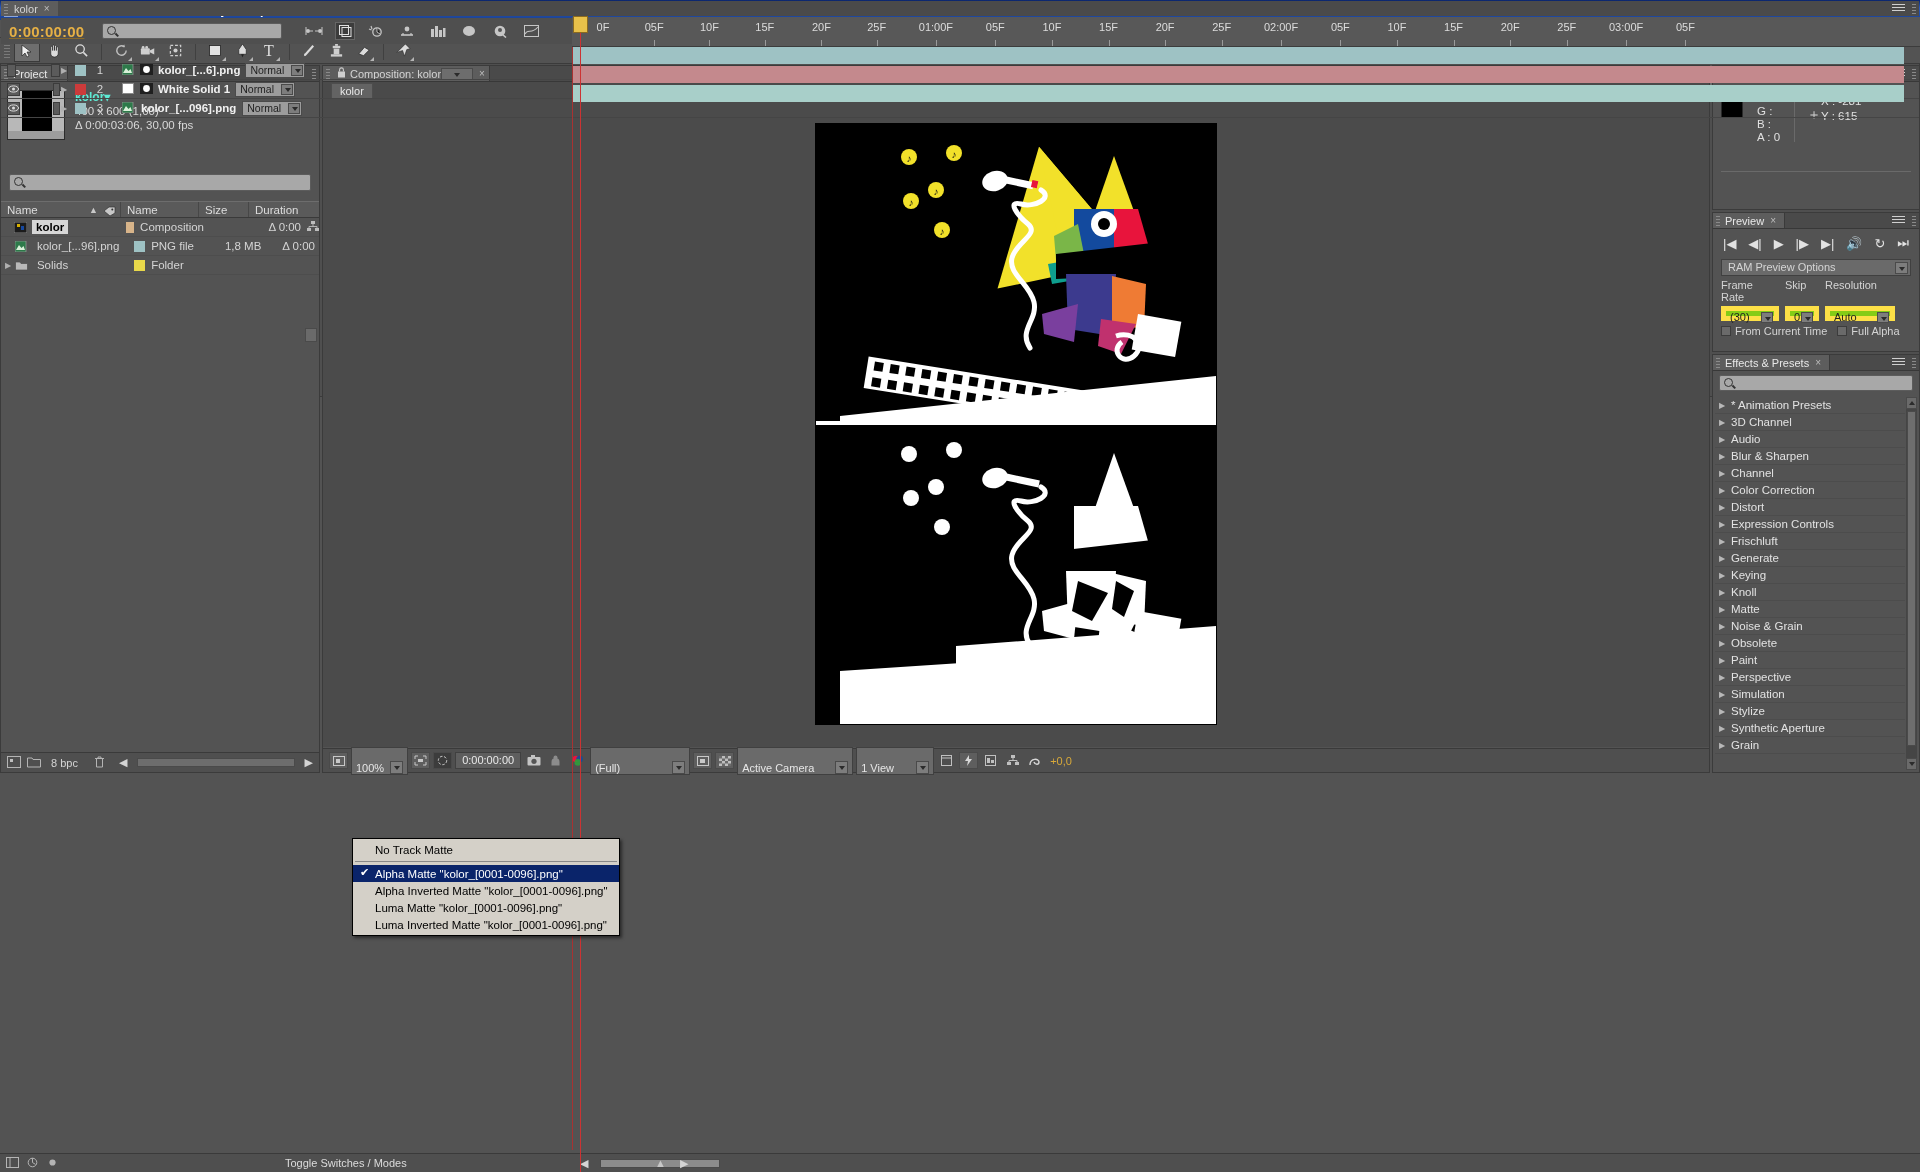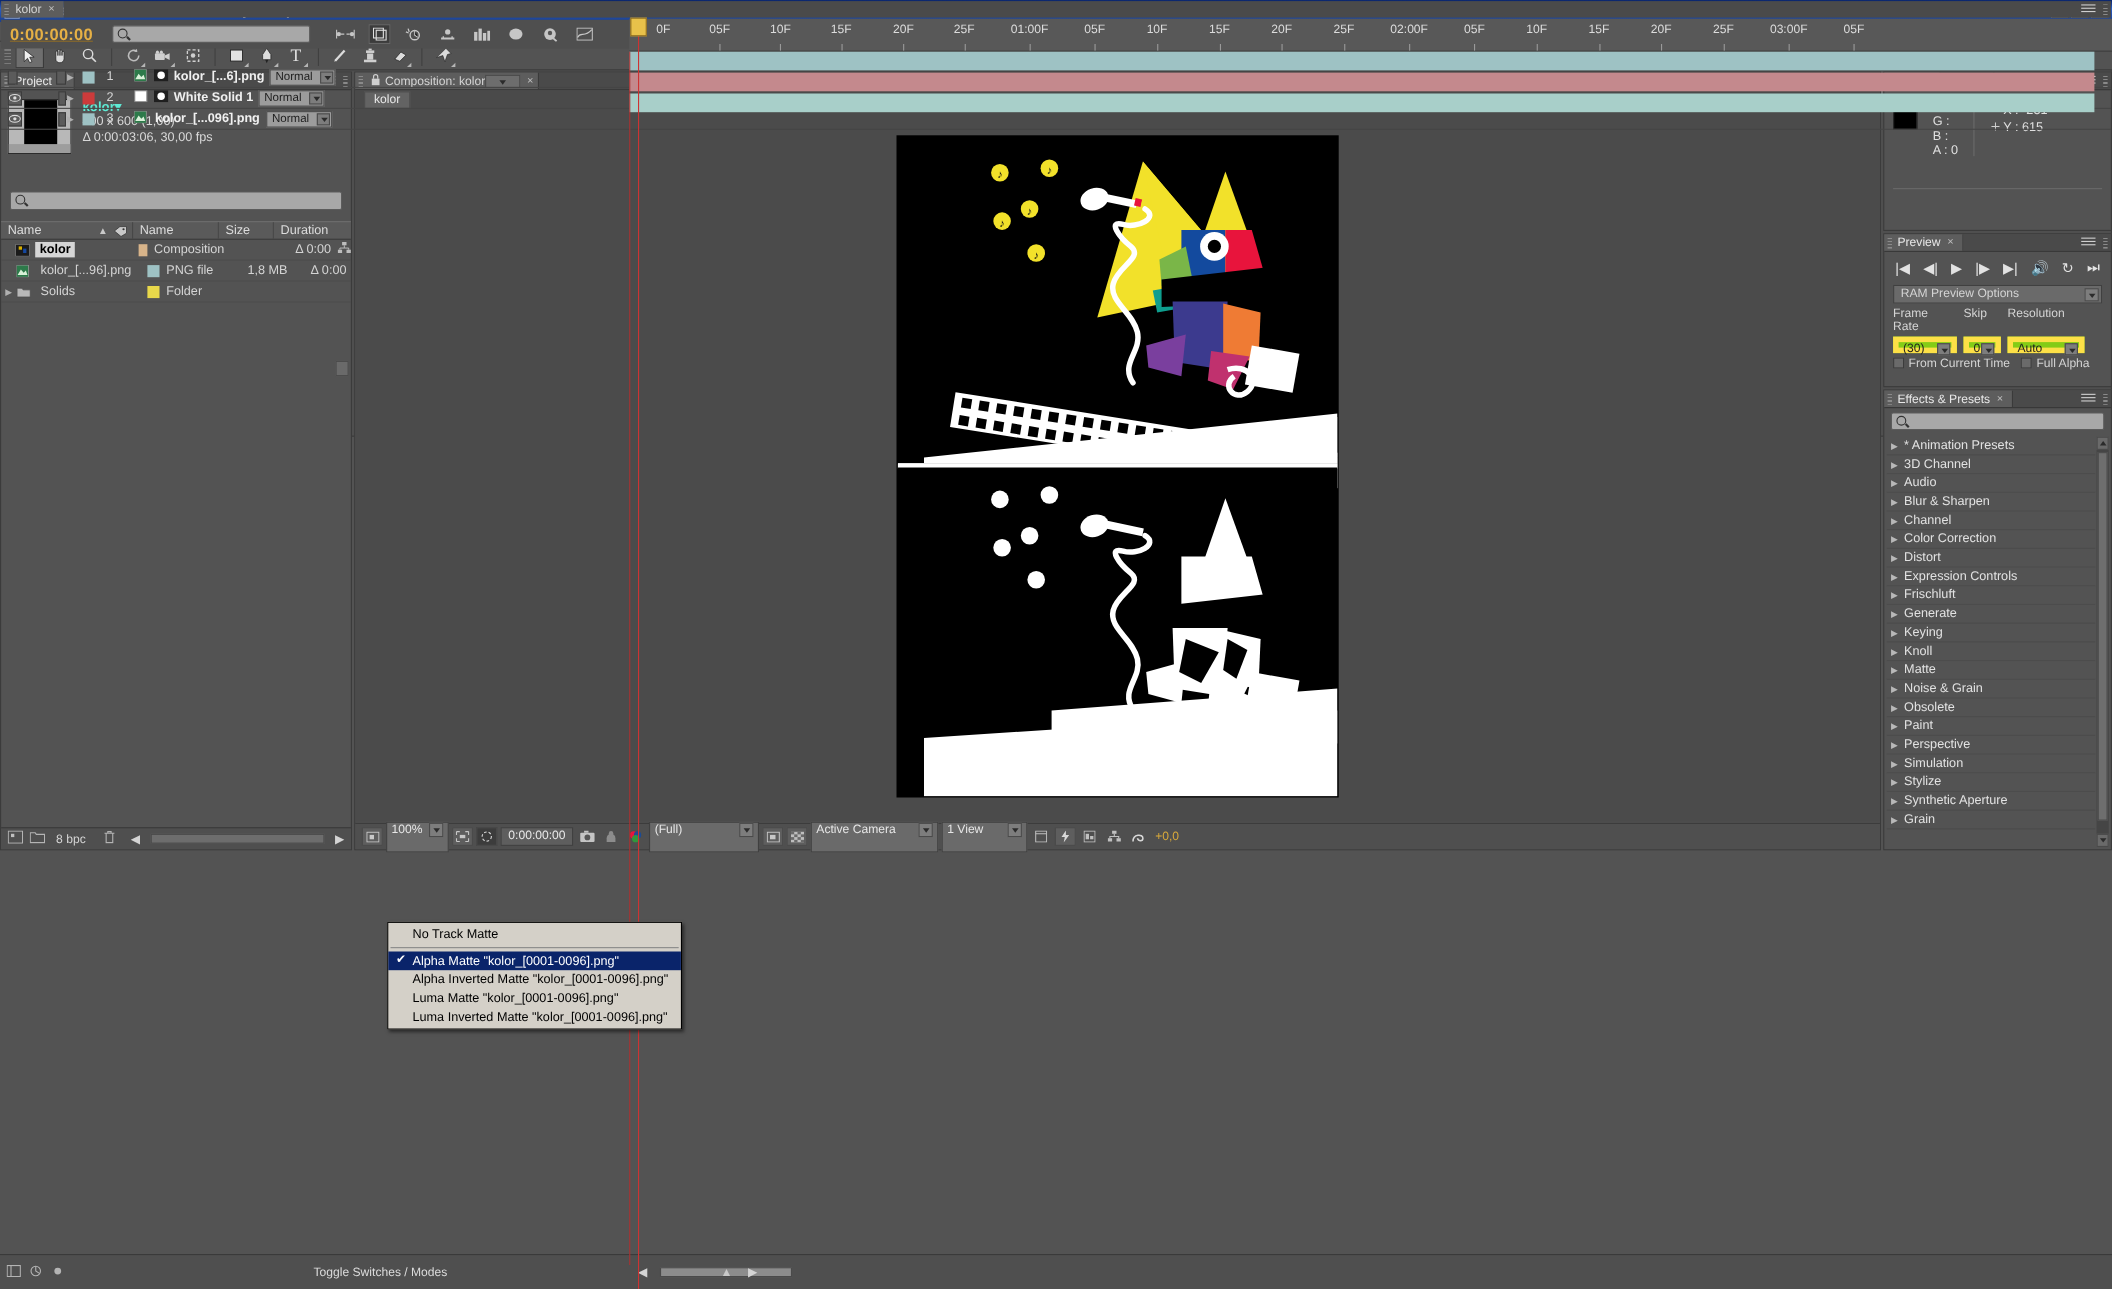--- a/index.html
+++ b/index.html
@@ -141,21 +141,21 @@
   .breadcrumb { height:18px; background:#4a4a4a; display:flex; align-items:center; padding-left:8px; }
   .crumb { background:#636363; border:1px solid #4d4d4d; font-size:11px; padding:1px 8px; color:#e8e8e8; }
   .canvas-wrap { position:absolute; left:0; top:34px; right:0; bottom:25px;
     background:#4b4b4b; display:flex; align-items:center; justify-content:center; }
   .canvas { width:400px; height:600px; background:#000; position:relative; overflow:hidden;
      box-shadow:0 0 0 1px #000; }
   .comp-foot { position:absolute; left:0; bottom:0; width:100%; height:24px;
     background:#4f4f4f; border-top:1px solid #3a3a3a; display:flex; align-items:center;
     padding-left:6px; gap:3px; }
   .fsel { height:28px; background:#6a6a6a; border:1px solid #404040; font-size:11px;
-    color:#e6e6e6; display:flex; align-items:flex-start; padding:0 4px; position:relative; }
+    color:#e6e6e6; display:flex; align-items:flex-end; padding:0 4px; position:relative; }
   .fsel .ar { width:13px; height:13px; background:#7d7d7d; border:1px solid #4a4a4a;
     margin-left:6px; position:relative; }
   .fsel .ar:after { content:""; position:absolute; left:3px; top:4px;
     border-left:3.5px solid transparent; border-right:3.5px solid transparent;
     border-top:4px solid #2b2b2b; }
   .fbtn { width:19px; height:17px; border:1px solid #4a4a4a; background:#5e5e5e;
     display:flex; align-items:center; justify-content:center; }
   .fbtn.dark { background:#3c3c3c; }
   .tc-box { height:17px; background:#5e5e5e; border:1px solid #404040; font-size:11px;
     color:#e9e9e9; padding:0 6px; line-height:15px; }
@@ -267,21 +267,21 @@
     background:#d4d0c8; border:1px solid #000; box-shadow:2px 2px 3px rgba(0,0,0,.5);
     padding:2px 0; font-size:11.5px; color:#000; }
   .ctxitem { height:17px; display:flex; align-items:center; padding-left:22px; position:relative;
      white-space:nowrap; }
   .ctxitem.sel { background:#0a246a; color:#fff; }
   .ctxitem .chk { position:absolute; left:7px; top:3px; width:9px; height:9px;
     background:transparent; border:none; color:inherit; font-size:11px; line-height:9px; }
   .ctxsep { height:1px; background:#888; margin:3px 2px; }
 
   
-  .tl-bottom { position:absolute; left:0; bottom:0; width:100%; height:32px;
+  .tl-bottom { position:absolute; left:0; bottom:0; width:100%; height:19px;
      background:#4f4f4f; border-top:1px solid #3a3a3a; display:flex; align-items:center;
      font-size:11px; }
   .toggle-switches { position:absolute; left:285px; color:#dcdcdc; }
 </style>
 </head>
 <body>
 
 <div class="app">
 
   <div class="titlebar">

